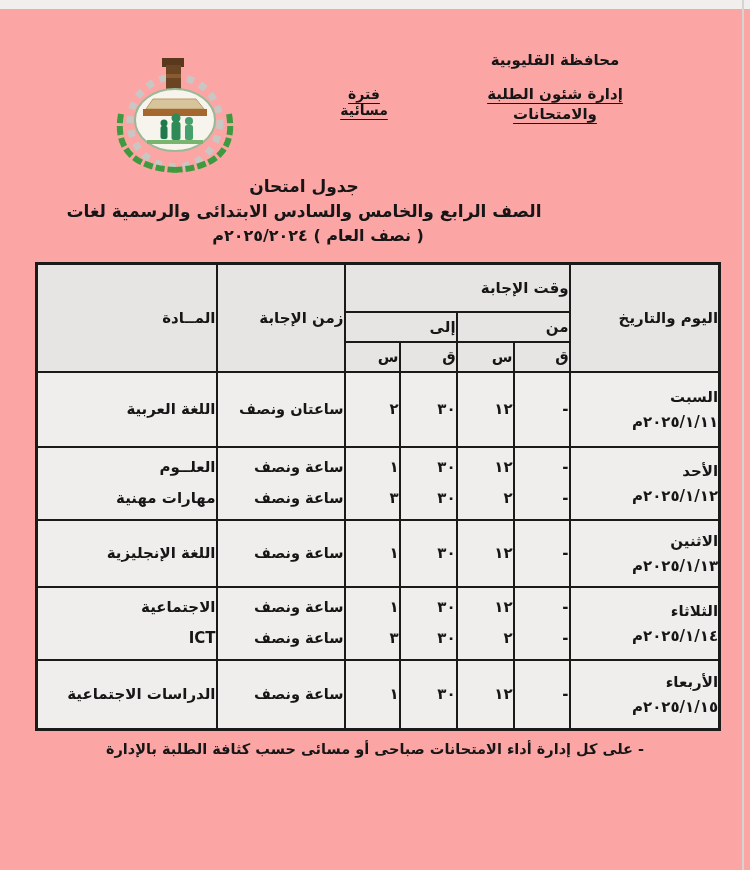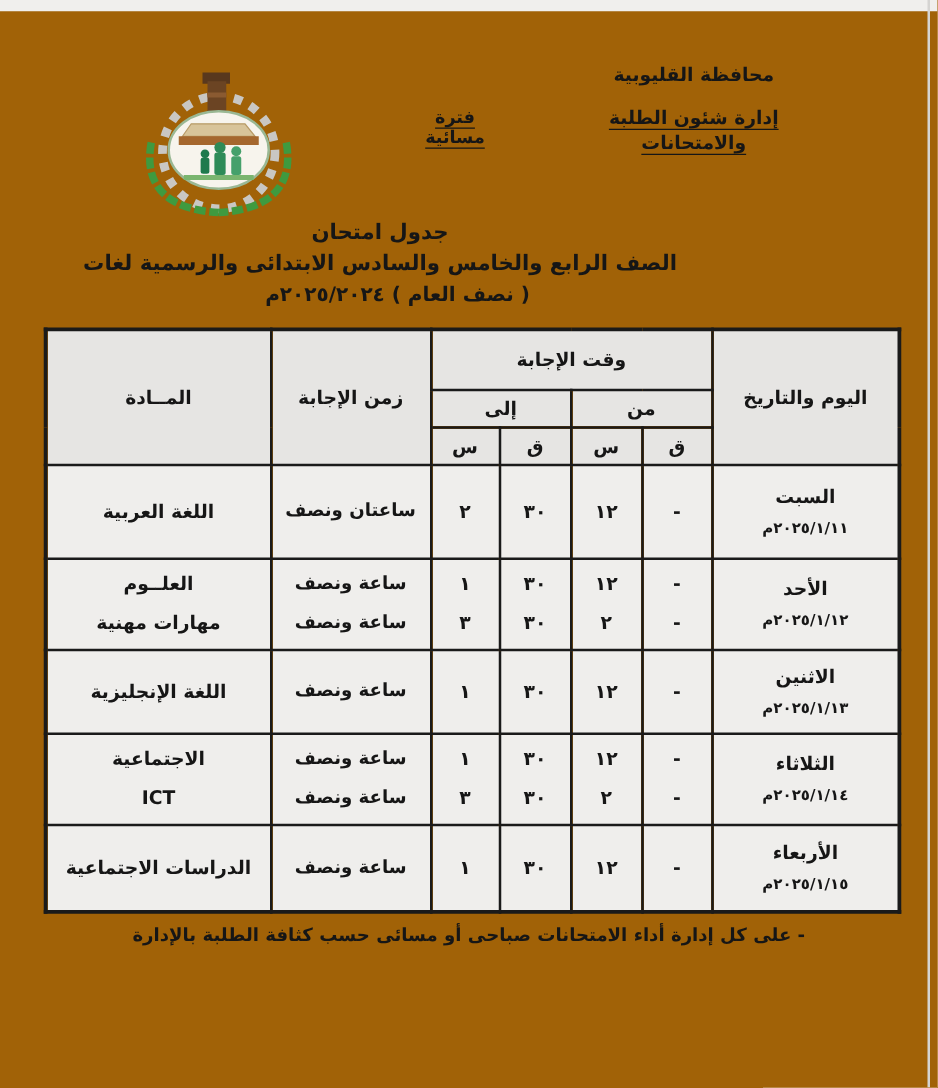--- a/index.html
+++ b/index.html
@@ -1,19 +1,19 @@
 <!DOCTYPE html>
 <html><head>
 <meta charset="utf-8">
 <style>
   * { margin:0; padding:0; box-sizing:border-box; }
   body { width:750px; height:870px; font-family:"DejaVu Sans", sans-serif; }
   .photo {
     position:relative; width:750px; height:870px;
-    background:#a16207; overflow:hidden; color:#161616;
+    background:#fca5a5; overflow:hidden; color:#161616;
   }
   .top-strip { position:absolute; top:0; left:0; width:750px; height:9px; background:#f0efed; }
   .right-edge { position:absolute; top:0; left:742px; width:2px; height:870px; background:#d5d4d2; }
 
   
   .org-block {
     position:absolute; top:50px; right:85px; width:220px;
     direction:rtl; text-align:center; font-weight:bold; font-size:15px;
   }
   .org-line { margin-bottom:14px; line-height:20px; letter-spacing:0.2px; }
@@ -36,36 +36,36 @@
   .title-line2 { font-size:17px; margin-bottom:5px; }
   .title-line3 { font-size:16px; letter-spacing:0.5px;margin-left:28px; }
 
   
   .exam-table {
     position:absolute; top:262px; left:35px; width:683px;
     border-collapse:collapse; direction:rtl; table-layout:fixed;
     border:3px solid #1a1a1a; font-weight:bold;
   }
   .exam-table th, .exam-table td {
-    border:2px solid #1a1a1a; text-align:center; vertical-align:middle;
+    border:2px solid #1a1a1a; text-align:right; vertical-align:middle;
     padding:0; overflow:hidden;
   }
   .exam-table th { background:#e6e5e3; font-size:15px; }
   .exam-table td { background:#efeeec; }
   .exam-table thead tr:nth-child(1) { height:48px; }
   .exam-table thead tr:nth-child(2) { height:30px; }
   .exam-table thead tr:nth-child(3) { height:30px; }
   .exam-table tbody tr:nth-child(1) { height:75px; }
   .exam-table tbody tr:nth-child(2) { height:73px; }
   .exam-table tbody tr:nth-child(3) { height:67px; }
   .exam-table tbody tr:nth-child(4) { height:73px; }
   .exam-table tbody tr:nth-child(5) { height:70px; }
 
   .day-name { font-size:15px; line-height:26px; }
-  .day-date { font-size:12px; line-height:24px; letter-spacing:0.5px; }
+  .day-date { font-size:15px; line-height:24px; letter-spacing:0.5px; }
   .cell-line { font-size:15px; line-height:31px; }
   .dur-cell .cell-line { font-size:14.5px; }
   .subject-cell .cell-line { font-size:15px; }
 
   
   .footer-note {
     position:absolute; top:741px; left:0; width:750px;
     direction:rtl; text-align:center; font-weight:bold; font-size:14.5px;
   }
 </style>

